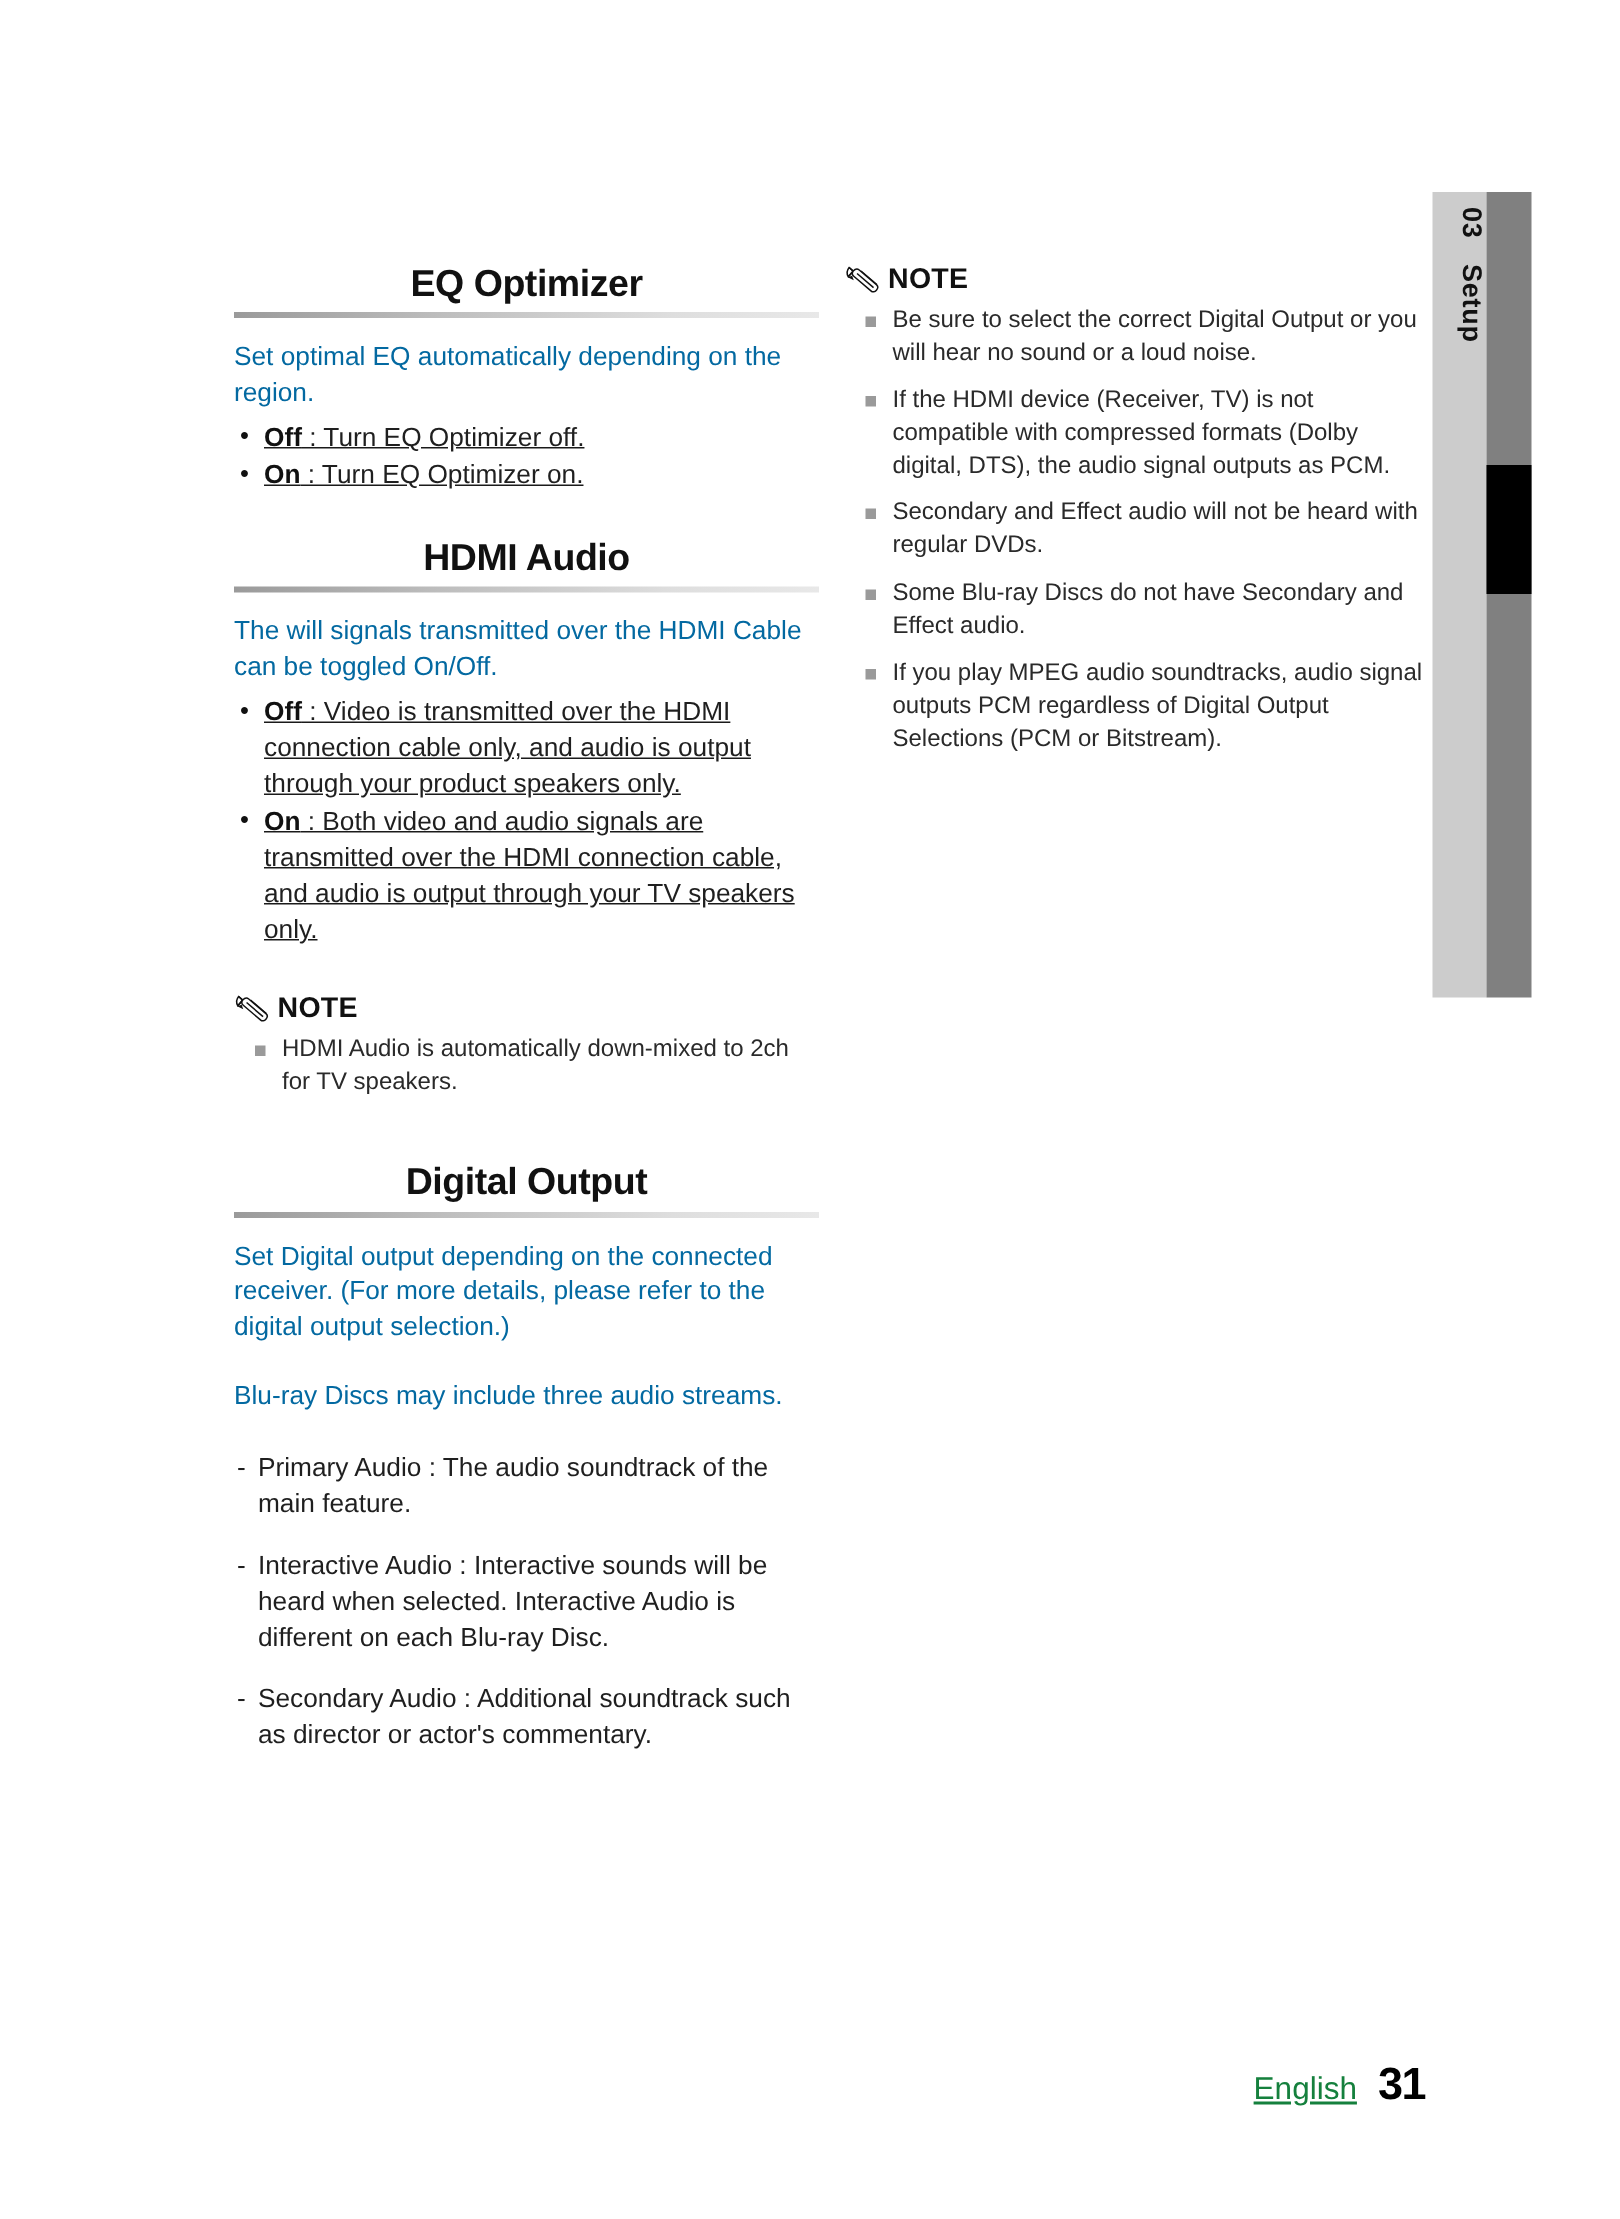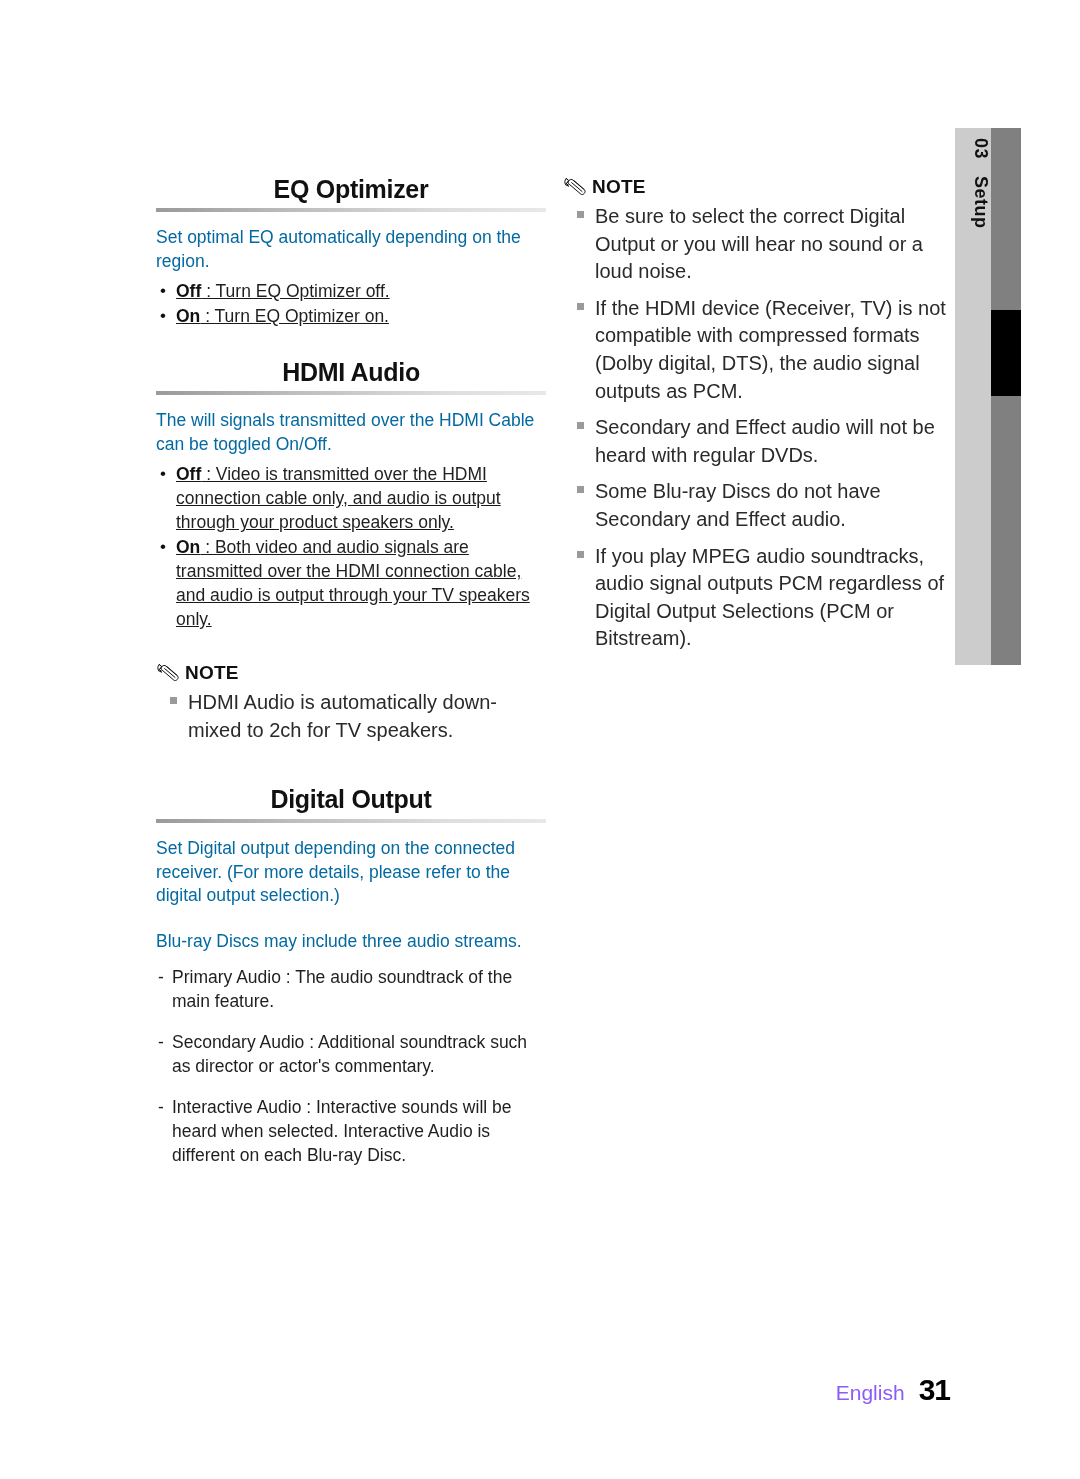--- a/index.html
+++ b/index.html
@@ -172,21 +172,21 @@
     line-height: 1;
   }
   ul.note-list {
     list-style: none;
     margin: 0;
     padding: 0;
   }
   ul.note-list > li {
     position: relative;
     padding-left: 32px;
-    font-size: 20px;
+    font-size: 16px;
     line-height: 1.38;
     margin-bottom: 9px;
     color: #2a2a2a;
   }
   ul.note-list > li::before {
     content: "";
     position: absolute;
     left: 14px;
     top: 8px;
     width: 7px;
@@ -201,21 +201,22 @@
   #page-footer {
     position: absolute;
     right: 130px;
     bottom: 72px;
     display: flex;
     align-items: baseline;
     gap: 14px;
   }
   #footer-lang {
     font-size: 21px;
-    color: #8b5cf6;
+    color: #15803d;
+    text-decoration: underline;
   }
   #footer-pageno {
     font-size: 30px;
     font-weight: bold;
     color: #000000;
     letter-spacing: -1px;
   }
 </style>
 </head>
 <body>
@@ -271,25 +272,25 @@
     </div>
     <ul class="note-list">
       <li>HDMI Audio is automatically down-mixed to 2ch for TV speakers.</li>
     </ul>
   </div>
 
   <div class="section-block" style="margin-top:42px;">
     <h2 class="section-heading">Digital Output</h2>
     <div class="heading-rule"></div>
     <p class="body-text" style="margin-bottom:12px;">Set Digital output depending on the connected receiver. (For more details, please refer to the digital output selection.)</p>
-    <p class="body-text" style="margin-top:22px;margin-bottom:12px;">Blu-ray Discs may include three audio streams.</p>
+    <p class="body-text" style="margin-top:22px;margin-bottom:24px;">Blu-ray Discs may include three audio streams.</p>
     <ul class="dash-list">
       <li>Primary Audio : The audio soundtrack of the main feature.</li>
+      <li>Interactive Audio : Interactive sounds will be heard when selected. Interactive Audio is different on each Blu-ray Disc.</li>
       <li>Secondary Audio : Additional soundtrack such as director or actor's commentary.</li>
-      <li>Interactive Audio : Interactive sounds will be heard when selected. Interactive Audio is different on each Blu-ray Disc.</li>
     </ul>
   </div>
 </div>
 
 <div class="column" id="right-column">
   <div class="note-block" style="margin-top:0;">
     <div class="note-head">
       <span class="pencil-icon">
         <svg viewBox="0 0 26 22" width="24" height="20" aria-hidden="true">
           <g fill="none" stroke="#111" stroke-width="1.1">

